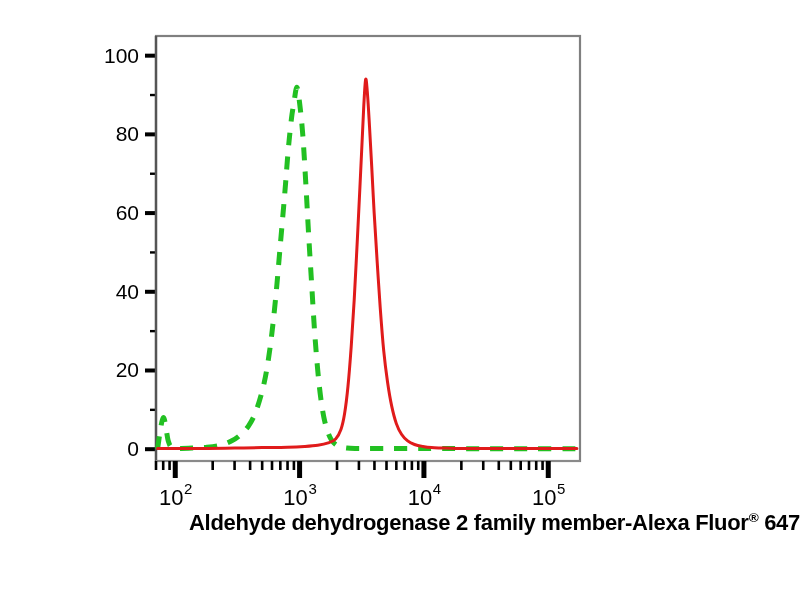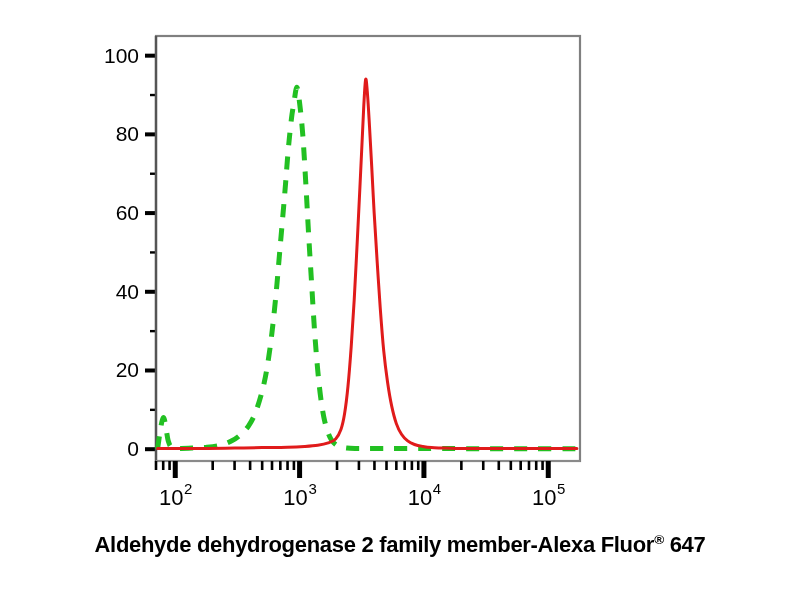--- a/index.html
+++ b/index.html
@@ -16,23 +16,23 @@
   }
   #figure {
     position: absolute;
     left: 0; top: 0;
     width: 800px;
     height: 600px;
   }
   .caption {
     position: absolute;
     left: 0px;
-    top: 532px;
+    top: 510px;
     width: 800px;
-    text-align: center;
+    text-align: right;
     font-size: 22px;
     font-weight: bold;
     color: #000000;
     white-space: nowrap;
     letter-spacing: -0.3px;
   }
   .caption sup {
     font-size: 0.62em;
     vertical-align: super;
   }

